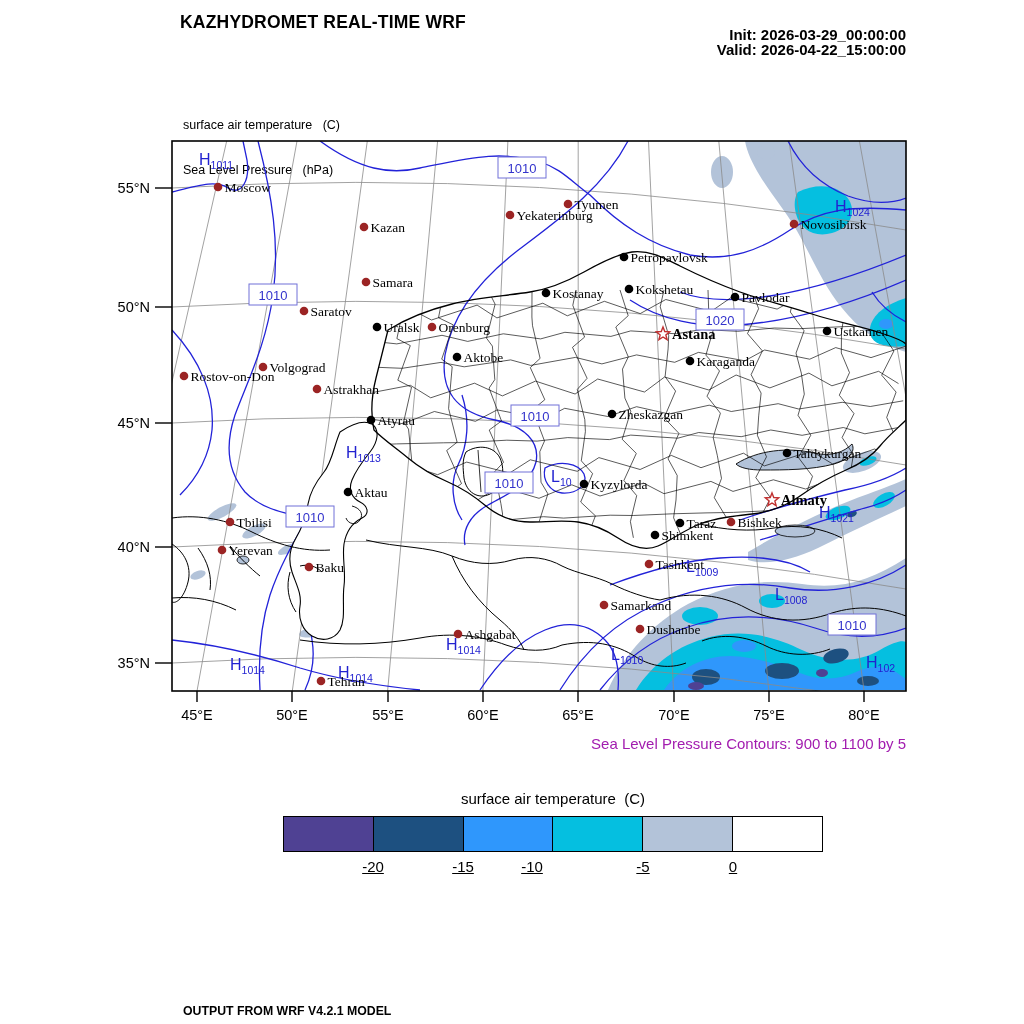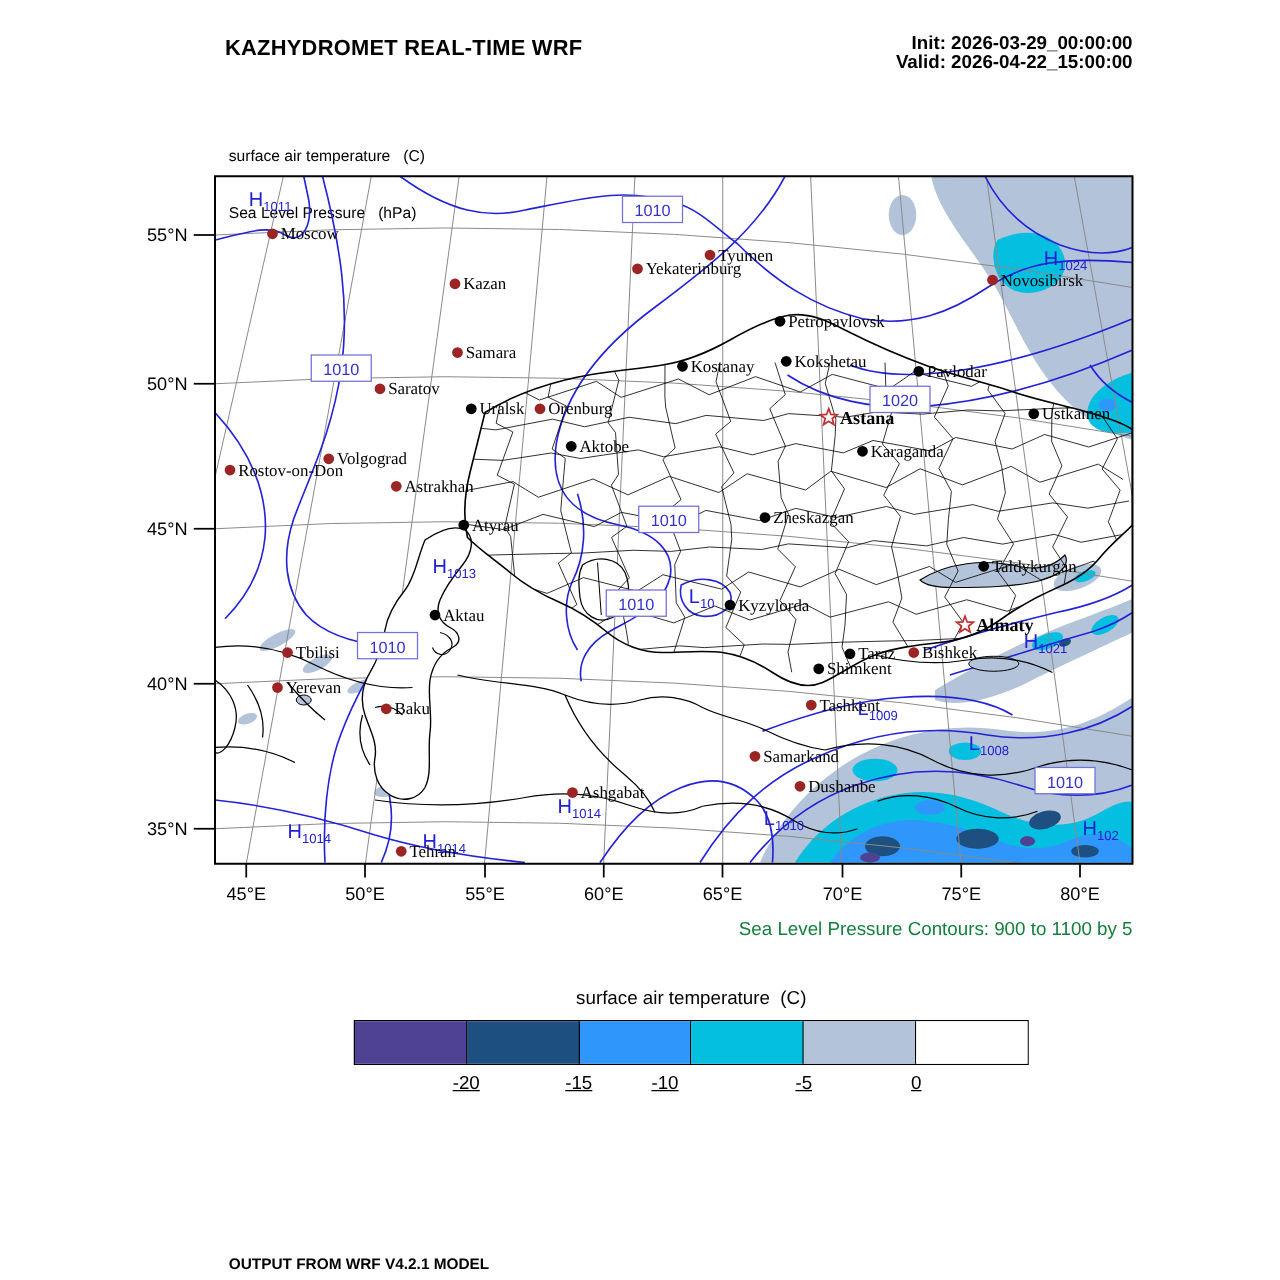--- a/index.html
+++ b/index.html
@@ -1,21 +1,21 @@
 <!DOCTYPE html>
 <html><head>
 <meta charset="utf-8">
 <style>
   html,body{margin:0;padding:0;background:#fff;}
   body{width:1024px;height:1024px;position:relative;font-family:"Liberation Sans",sans-serif;color:#000;overflow:hidden;}
   .abs{position:absolute;}
-  #title{left:180px;top:12px;font-size:17.5px;font-weight:bold;letter-spacing:.2px;margin-top:16px;}
+  #title{left:180px;top:12px;font-size:17.5px;font-weight:bold;letter-spacing:.2px;}
   #initvalid{right:118px;top:28px;font-size:15px;font-weight:bold;text-align:right;line-height:14.5px;}
   #fieldlabels{left:183px;top:88px;font-size:12.5px;line-height:15px;white-space:pre;}
-  #note{left:0;right:118px;top:735px;text-align:right;font-size:15px;color:#15803d;}
+  #note{left:0;right:118px;top:735px;text-align:right;font-size:15px;color:#a21caf;}
   #cb-title{left:283px;top:790px;width:540px;text-align:center;font-size:15px;white-space:pre;}
   #colorbar{left:283px;top:816px;width:540px;height:36px;display:flex;border:1px solid #000;box-sizing:border-box;}
   #colorbar .cell{flex:1;border-right:1px solid #000;}
   #colorbar .cell:last-child{border-right:none;}
   .cb-tick{position:absolute;top:858px;transform:translateX(-50%);font-size:15px;text-decoration:underline;}
   #footer{left:183px;top:971px;font-size:12.3px;font-weight:bold;line-height:16px;white-space:pre;}
   svg text{font-family:"Liberation Sans",sans-serif;}
   text.city{font-family:"Liberation Serif",serif;font-size:13.5px;fill:#000;}
   text.city.b{font-weight:bold;font-size:14.5px;}
   text.axis{font-size:14.5px;fill:#000;}

